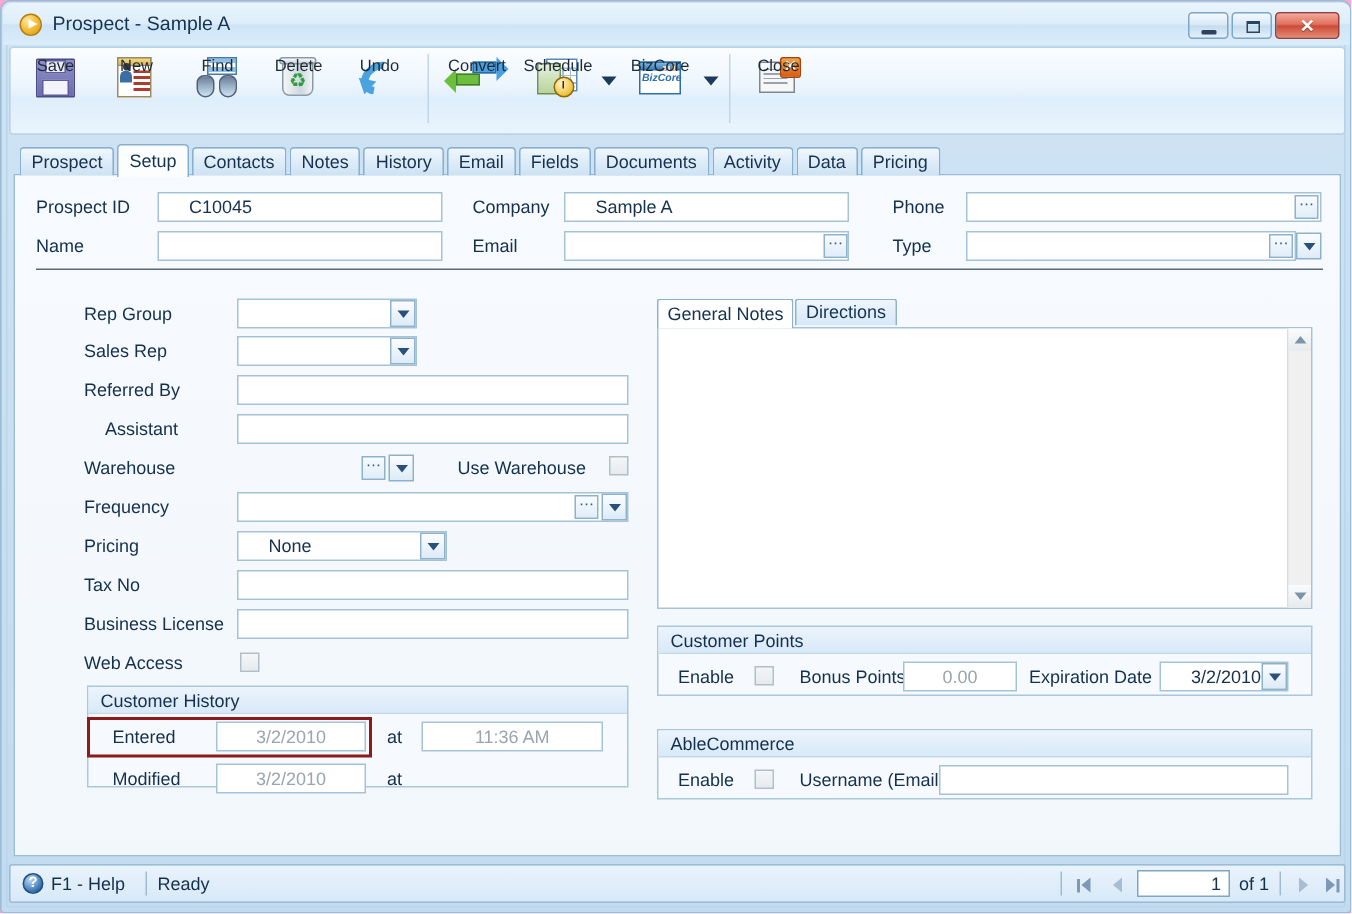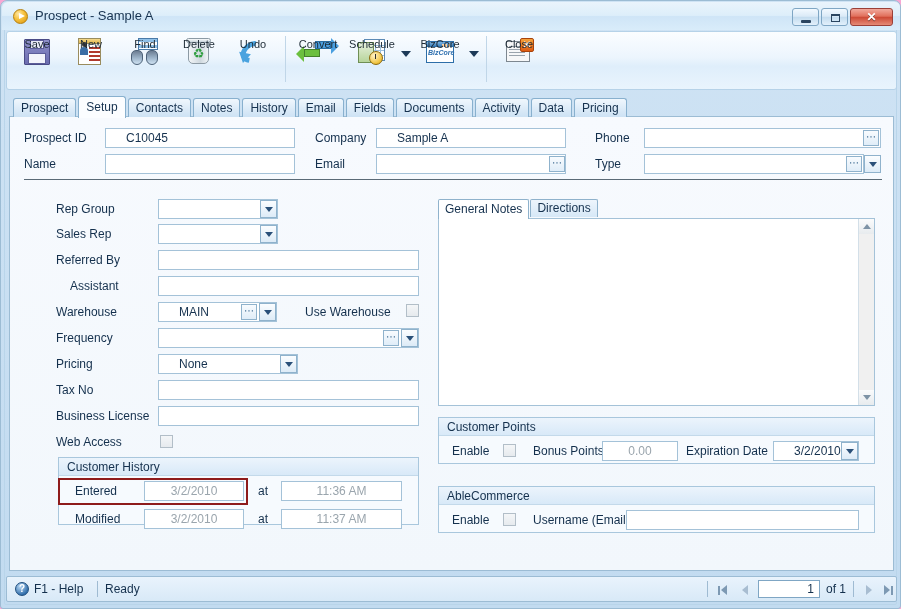--- a/index.html
+++ b/index.html
@@ -778,21 +778,20 @@
       <div class="tb" style="left:148px; top:107px; width:120px;"></div>
       <div class="btn-drop" style="left:250px; top:108px;"></div>
 
       <div class="lbl" style="left:46px; top:136px;">Referred By</div>
       <div class="tb" style="left:148px; top:133px; width:261px;"></div>
 
       <div class="lbl" style="left:60px; top:162px;">Assistant</div>
       <div class="tb" style="left:148px; top:159px; width:261px;"></div>
 
       <div class="lbl" style="left:46px; top:188px;">Warehouse</div>
-      <div class="tb" style="left:148px; top:185px; width:119px;">MAIN</div>
       <div class="btn-ellip" style="left:231px; top:187px;">⋯</div>
       <div class="btn-drop" style="left:249px; top:186px;"></div>
       <div class="lbl" style="left:295px; top:188px;">Use Warehouse</div>
       <div class="chk" style="left:396px; top:187px;"></div>
 
       <div class="lbl" style="left:46px; top:214px;">Frequency</div>
       <div class="tb" style="left:148px; top:211px; width:261px;"></div>
       <div class="btn-ellip" style="left:373px; top:213px;">⋯</div>
       <div class="btn-drop" style="left:391px; top:212px;"></div>
 
@@ -814,21 +813,20 @@
           <span>Customer History</span>
         </div>
         <div class="lbl" style="left:16px; top:26px;">Entered</div>
         <div class="tb ro center" style="left:85px; top:23px; width:100px;">3/2/2010</div>
         <div class="lbl" style="left:199px; top:26px;">at</div>
         <div class="tb ro center" style="left:222px; top:23px; width:121px;">11:36 AM</div>
 
         <div class="lbl" style="left:16px; top:54px;">Modified</div>
         <div class="tb ro center" style="left:85px; top:51px; width:100px;">3/2/2010</div>
         <div class="lbl" style="left:199px; top:54px;">at</div>
-        <div class="tb ro center" style="left:222px; top:51px; width:121px;">11:37 AM</div>
       </div>
       <div class="hl-red" style="left:48px; top:361px; width:190px; height:27px;"></div>
 
       <div class="notes-tabs" style="left:428px; top:82px;">
         <div class="ntab active">General Notes</div>
         <div class="ntab">Directions</div>
       </div>
       <div class="notes-box" style="left:428px; top:101px; width:437px; height:188px;">
         <div class="vscroll">
           <div class="sbtn up">

